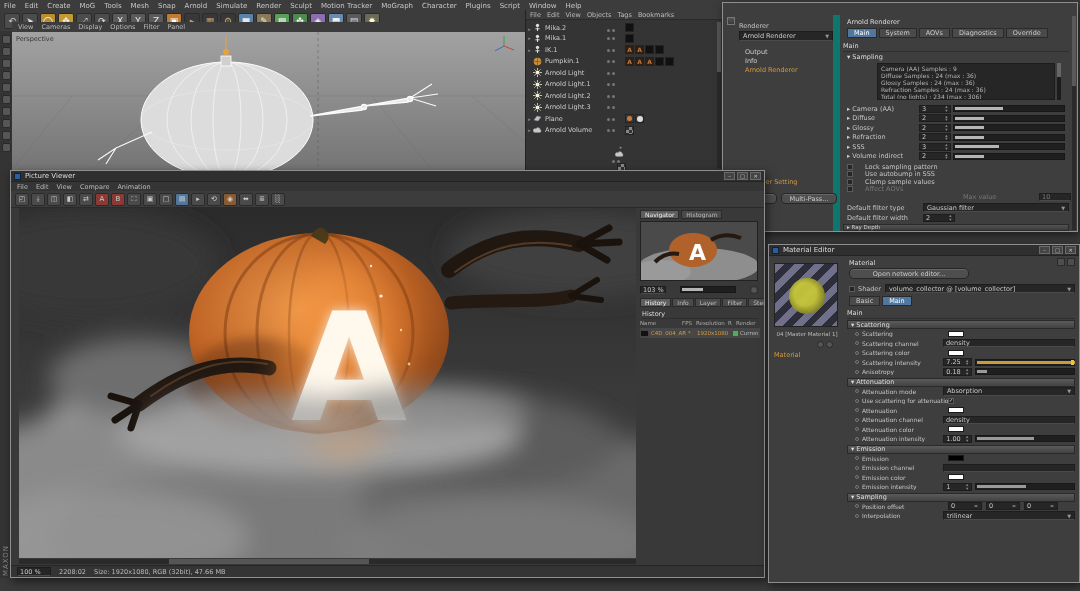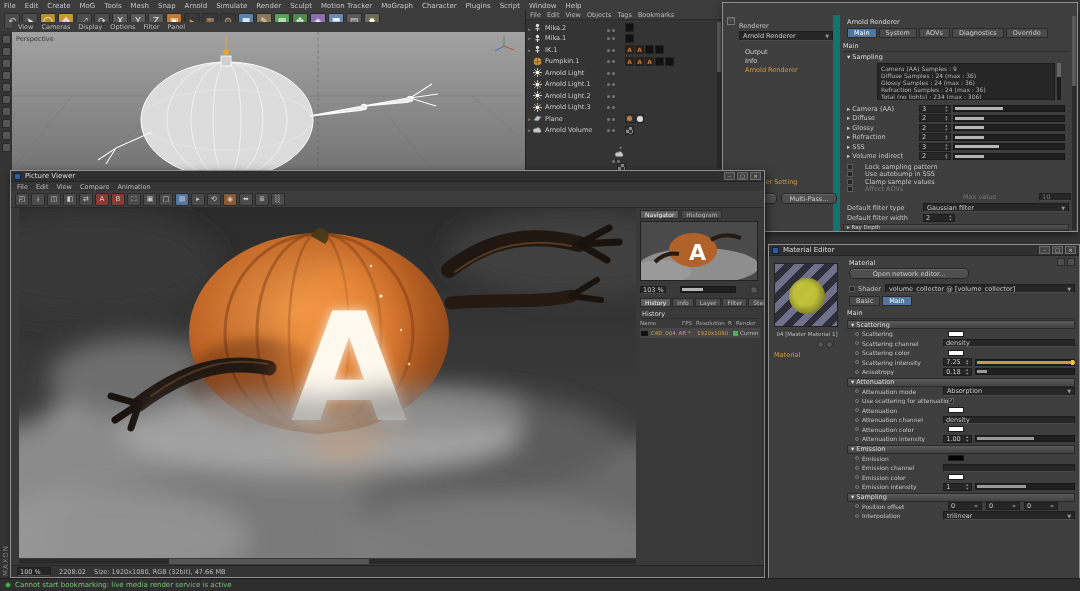--- a/index.html
+++ b/index.html
@@ -993,18 +993,14 @@
             <div class="lbl">Interpolation</div>
             <div class="dropdown me-dd">
               <span>trilinear</span>
               <span class="arr">▼</span>
             </div>
           </div>
         </div>
     </div>
   </div>
 
-  <div id="app-status">
-    <div class="dot"></div>
-    <span>Cannot start bookmarking: live media render service is active</span>
-  </div>
 
 </div>
 
 </body></html>

